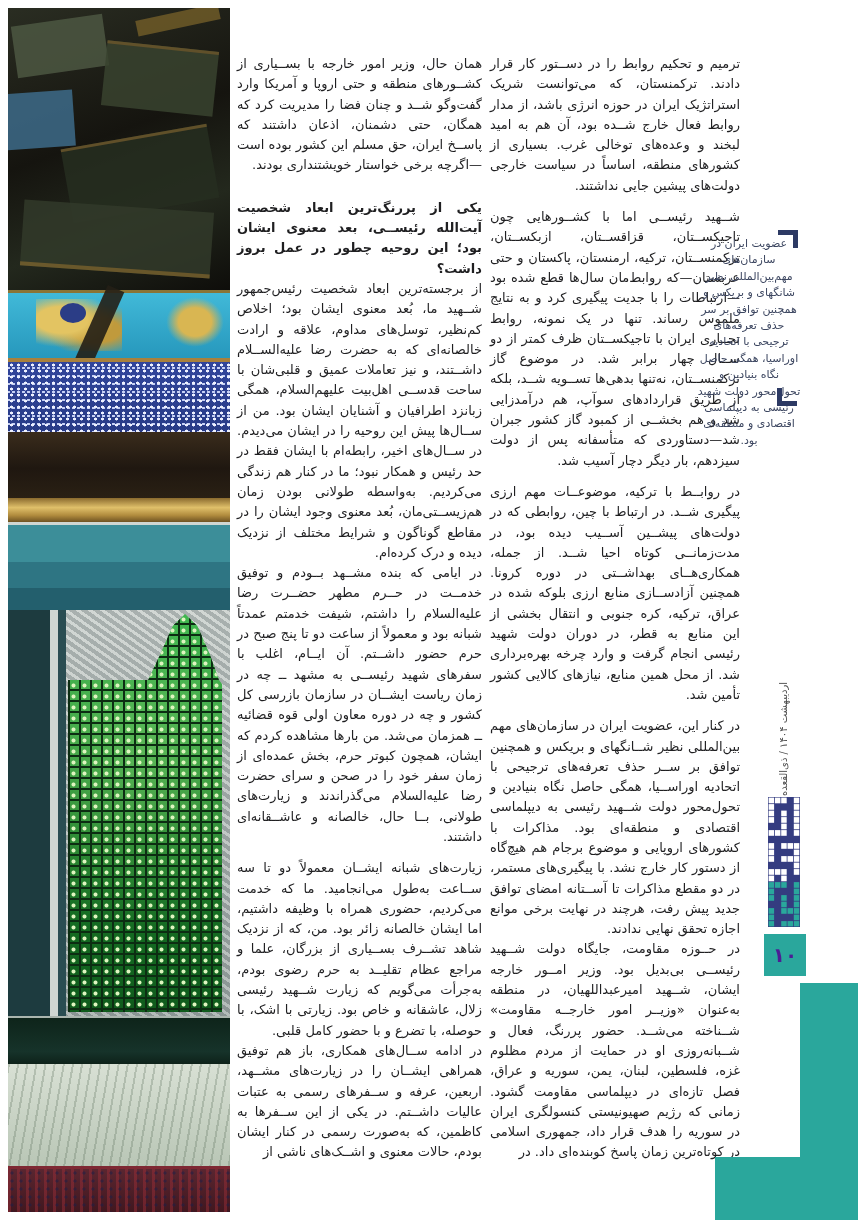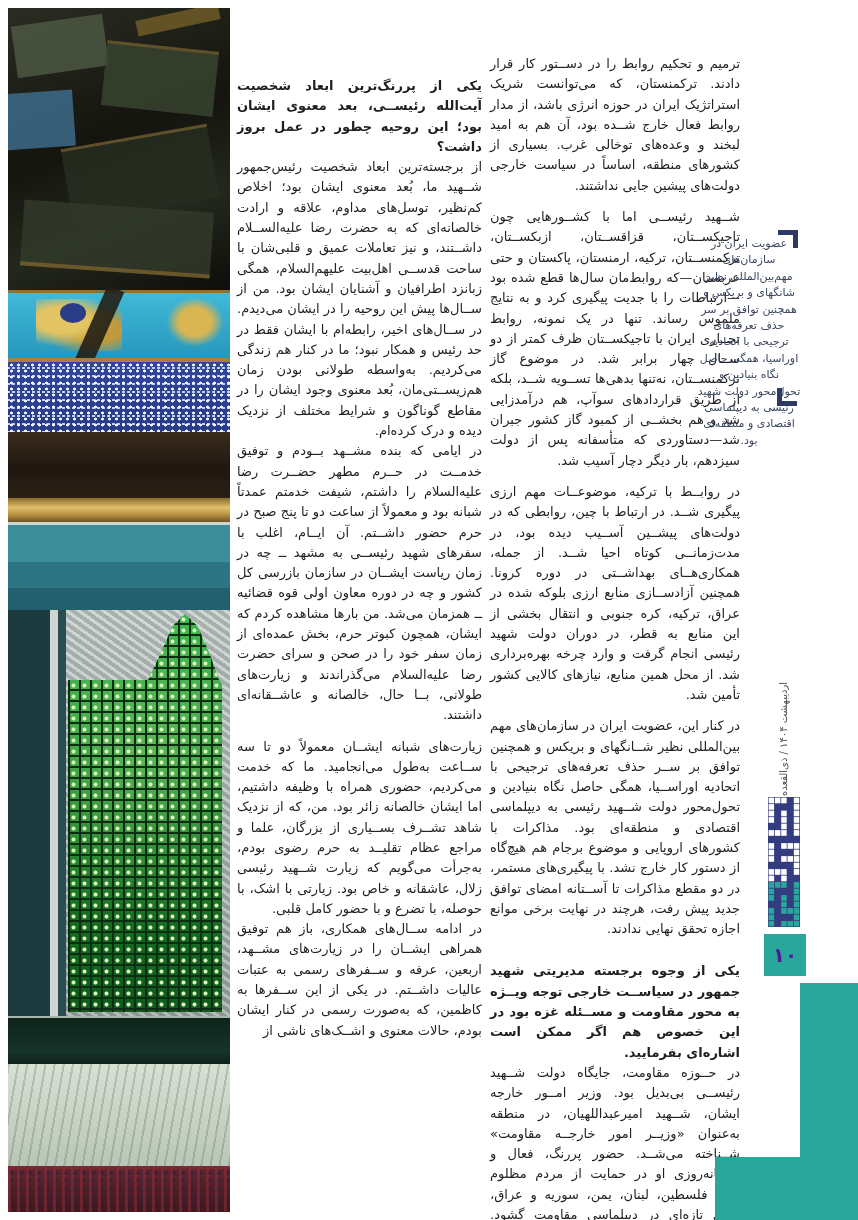--- a/index.html
+++ b/index.html
@@ -116,33 +116,33 @@
     <div class="ph p-silver">
       <div class="p-wallL"></div>
       <div class="lattice"></div>
     </div>
     <div class="ph p-ledge"></div>
     <div class="ph p-marble"></div>
     <div class="ph p-carpet"></div>
   </div>
 
   <div class="col col-middle">
+      <p class="para">همان حال، وزیر امور خارجه با بســیاری از کشــورهای منطقه و حتی اروپا و آمریکا وارد گفت‌وگو شــد و چنان فضا را مدیریت کرد که همگان، حتی دشمنان، اذعان داشتند که پاســخ ایران، حق مسلم این کشور بوده است—اگرچه برخی خواستار خویشتنداری بودند.</p>
       <p class="para bold gap">یکی از پررنگ‌ترین ابعاد شخصیت آیت‌الله رئیســی، بعد معنوی ایشان بود؛ این روحیه چطور در عمل بروز داشت؟</p>
       <p class="para">از برجسته‌ترین ابعاد شخصیت رئیس‌جمهور شــهید ما، بُعد معنوی ایشان بود؛ اخلاص کم‌نظیر، توسل‌های مداوم، علاقه و ارادت خالصانه‌ای که به حضرت رضا علیه‌الســلام داشــتند، و نیز تعاملات عمیق و قلبی‌شان با ساحت قدســی اهل‌بیت علیهم‌السلام، همگی زبانزد اطرافیان و آشنایان ایشان بود. من از ســال‌ها پیش این روحیه را در ایشان می‌دیدم. در ســال‌های اخیر، رابطه‌ام با ایشان فقط در حد رئیس و همکار نبود؛ ما در کنار هم زندگی می‌کردیم. به‌واسطه طولانی بودن زمان هم‌زیســتی‌مان، بُعد معنوی وجود ایشان را در مقاطع گوناگون و شرایط مختلف از نزدیک دیده و درک کرده‌ام.</p>
       <p class="para">در ایامی که بنده مشــهد بــودم و توفیق خدمــت در حــرم مطهر حضــرت رضا علیه‌السلام را داشتم، شیفت خدمتم عمدتاً شبانه بود و معمولاً از ساعت دو تا پنج صبح در حرم حضور داشــتم. آن ایــام، اغلب با سفرهای شهید رئیســی به مشهد ــ چه در زمان ریاست ایشــان در سازمان بازرسی کل کشور و چه در دوره معاون اولی قوه قضائیه ــ همزمان می‌شد. من بارها مشاهده کردم که ایشان، همچون کبوتر حرم، بخش عمده‌ای از زمان سفر خود را در صحن و سرای حضرت رضا علیه‌السلام می‌گذراندند و زیارت‌های طولانی، بــا حال، خالصانه و عاشــقانه‌ای داشتند.</p>
       <p class="para gap">زیارت‌های شبانه ایشــان معمولاً دو تا سه ســاعت به‌طول می‌انجامید. ما که خدمت می‌کردیم، حضوری همراه با وظیفه داشتیم، اما ایشان خالصانه زائر بود. من، که از نزدیک شاهد تشــرف بســیاری از بزرگان، علما و مراجع عظام تقلیــد به حرم رضوی بودم، به‌جرأت می‌گویم که زیارت شــهید رئیسی زلال، عاشقانه و خاص بود. زیارتی با اشک، با حوصله، با تضرع و با حضور کامل قلبی.</p>
       <p class="para">در ادامه ســال‌های همکاری، باز هم توفیق همراهی ایشــان را در زیارت‌های مشــهد، اربعین، عرفه و ســفرهای رسمی به عتبات عالیات داشــتم. در یکی از این ســفرها به کاظمین، که به‌صورت رسمی در کنار ایشان بودم، حالات معنوی و اشــک‌های ناشی از</p>
     </div>
 
   <div class="col col-right">
       <p class="para">ترمیم و تحکیم روابط را در دســتور کار قرار دادند. ترکمنستان، که می‌توانست شریک استراتژیک ایران در حوزه انرژی باشد، از مدار روابط فعال خارج شــده بود، آن هم به امید لبخند و وعده‌های توخالی غرب. بسیاری از کشورهای منطقه، اساساً در سیاست خارجی دولت‌های پیشین جایی نداشتند.</p>
       <p class="para gap">شــهید رئیســی اما با کشــورهایی چون تاجیکســتان، قزاقســتان، ازبکســتان، ترکمنســتان، ترکیه، ارمنستان، پاکستان و حتی عربستان—که روابط‌مان سال‌ها قطع شده بود—ارتباطات را با جدیت پیگیری کرد و به نتایج ملموس رساند. تنها در یک نمونه، روابط تجــاری ایران با تاجیکســتان ظرف کمتر از دو ســال چهار برابر شد. در موضوع گاز ترکمنســتان، نه‌تنها بدهی‌ها تســویه شــد، بلکه از طریق قراردادهای سوآپ، هم درآمدزایی شد و هم بخشــی از کمبود گاز کشور جبران شد—دستاوردی که متأسفانه پس از دولت سیزدهم، بار دیگر دچار آسیب شد.</p>
       <p class="para gap">در روابــط با ترکیه، موضوعــات مهم ارزی پیگیری شــد. در ارتباط با چین، روابطی که در دولت‌های پیشــین آســیب دیده بود، در مدت‌زمانــی کوتاه احیا شــد. از جمله، همکاری‌هــای بهداشــتی در دوره کرونا. همچنین آزادســازی منابع ارزی بلوکه شده در عراق، ترکیه، کره جنوبی و انتقال بخشی از این منابع به قطر، در دوران دولت شهید رئیسی انجام گرفت و وارد چرخه بهره‌برداری شد. از محل همین منابع، نیازهای کالایی کشور تأمین شد.</p>
       <p class="para gap">در کنار این، عضویت ایران در سازمان‌های مهم بین‌المللی نظیر شــانگهای و بریکس و همچنین توافق بر ســر حذف تعرفه‌های ترجیحی با اتحادیه اوراســیا، همگی حاصل نگاه بنیادین و تحول‌محور دولت شــهید رئیسی به دیپلماسی اقتصادی و منطقه‌ای بود. مذاکرات با کشورهای اروپایی و موضوع برجام هم هیچ‌گاه از دستور کار خارج نشد. با پیگیری‌های مستمر، در دو مقطع مذاکرات تا آســتانه امضای توافق جدید پیش رفت، هرچند در نهایت برخی موانع اجازه تحقق نهایی ندادند.</p>
-      <p class="para bold gap">یکی از وجوه برجسته مدیریتی شهید جمهور در سیاســت خارجی توجه ویــژه به محور مقاومت و مســئله غزه بود در این خصوص هم اگر ممکن است اشاره‌ای بفرمایید.</p>
       <p class="para">در حــوزه مقاومت، جایگاه دولت شــهید رئیســی بی‌بدیل بود. وزیر امــور خارجه ایشان، شــهید امیرعبداللهیان، در منطقه به‌عنوان «وزیــر امور خارجــه مقاومت» شــناخته می‌شــد. حضور پررنگ، فعال و شــبانه‌روزی او در حمایت از مردم مظلوم غزه، فلسطین، لبنان، یمن، سوریه و عراق، فصل تازه‌ای در دیپلماسی مقاومت گشود. زمانی که رژیم صهیونیستی کنسولگری ایران در سوریه را هدف قرار داد، جمهوری اسلامی در کوتاه‌ترین زمان پاسخ کوبنده‌ای داد. در</p>
     </div>
 
   <div class="bq bq-top"></div>
   <div class="pull-quote">عضویت ایران در سازمان‌های مهم‌بین‌المللی نظیر شانگهای و بریکس و همچنین توافق بر سر حذف تعرفه‌های ترجیحی با اتحادیه اوراسیا، همگی حاصل نگاه بنیادین و تحول‌محور دولت شهید رئیسی به دیپلماسی اقتصادی و منطقه‌ای بود.</div>
   <div class="bq bq-bottom"></div>
 
   <div class="issue-date">اردیبهشت ۱۴۰۴ / ذی‌القعده ۱۴۴۶</div>
 
   <svg class="logo" viewBox="0 0 32 130" xmlns="http://www.w3.org/2000/svg" role="img">

